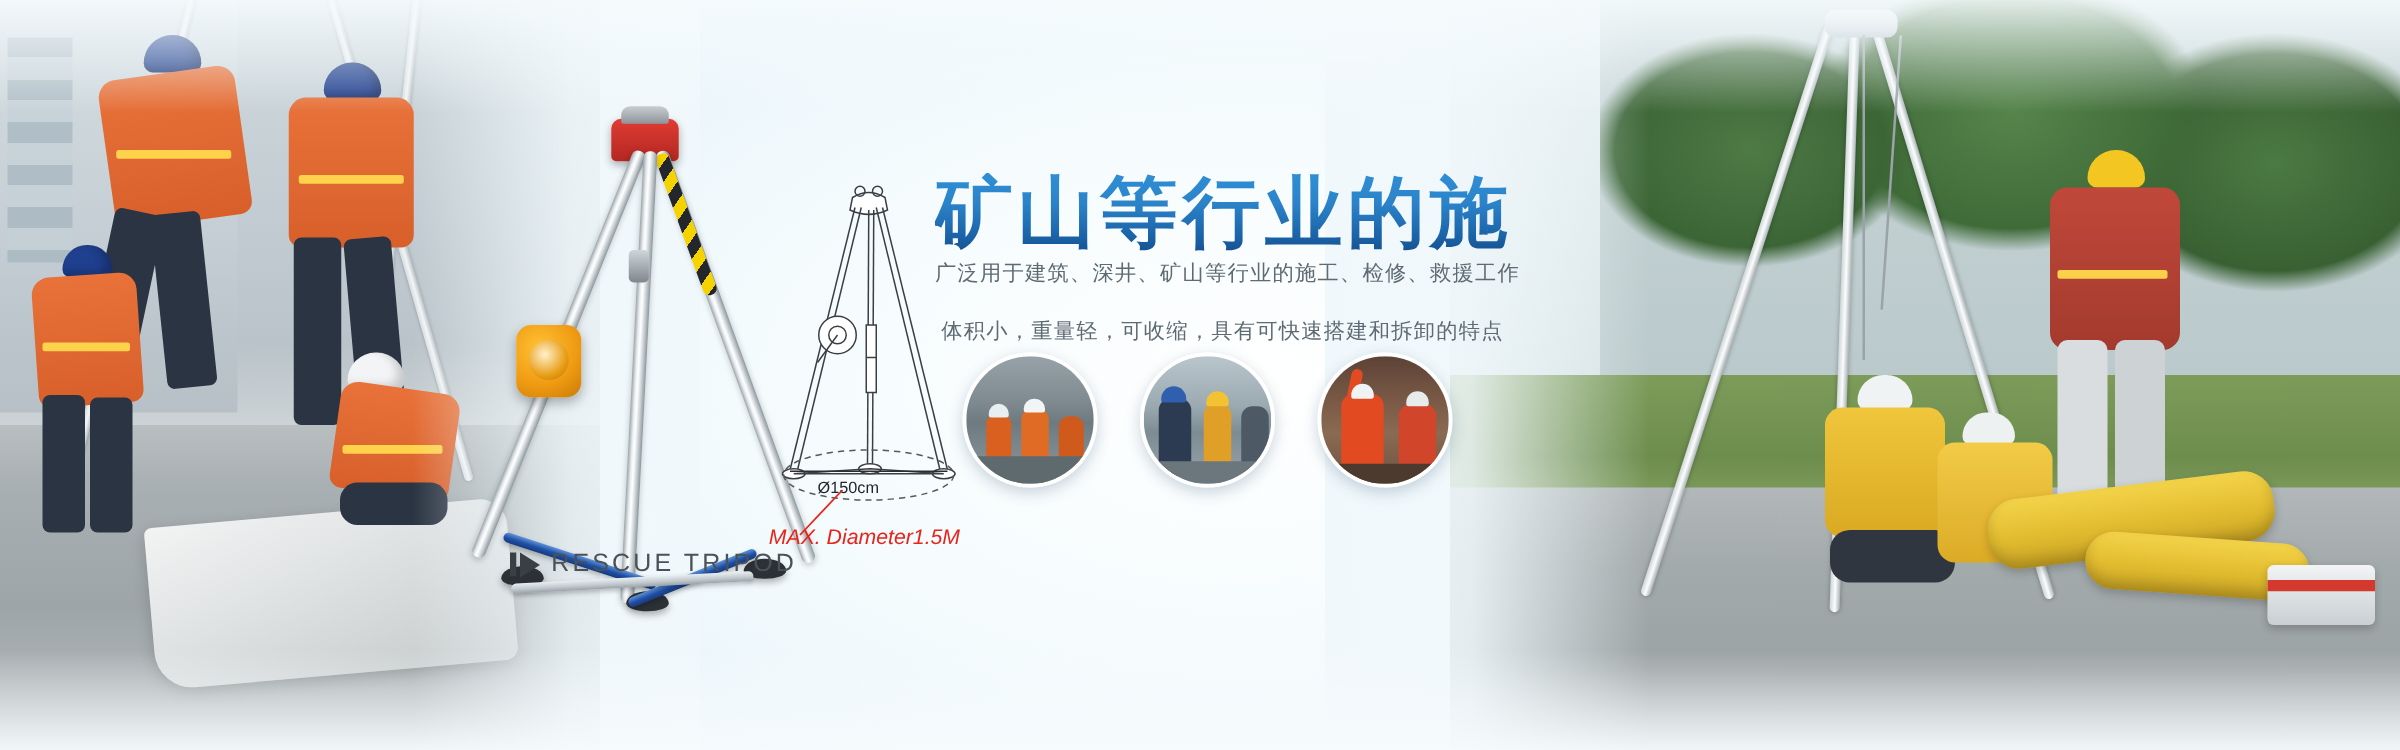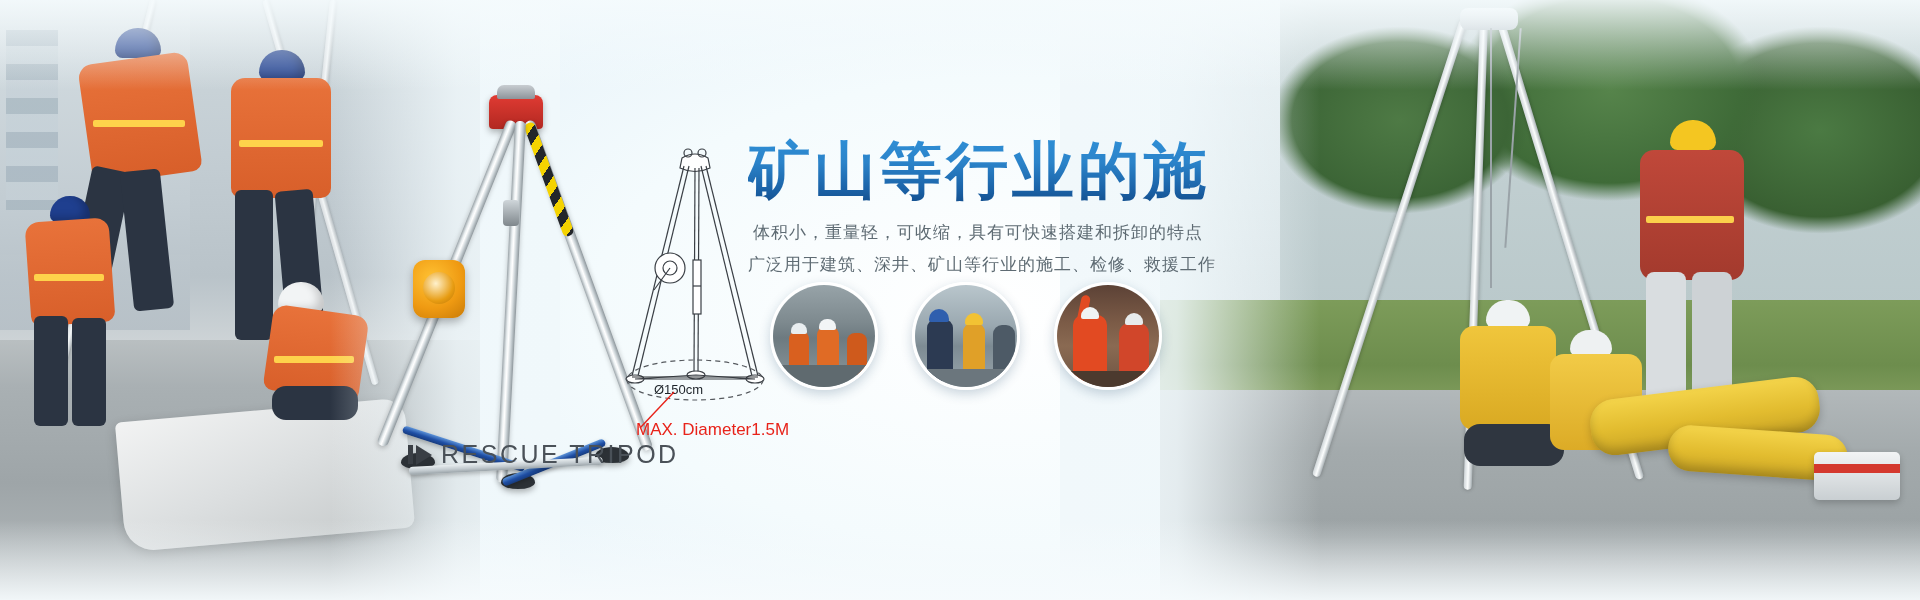--- a/index.html
+++ b/index.html
@@ -153,26 +153,26 @@
 
   
   .caption{
     position:absolute; left:408px; top:440px;
     display:flex; align-items:center; gap:9px;
   }
   .cap-icon{ display:flex; align-items:center; gap:3px; }
   .cap-bar{ width:5px; height:19px; background:#3a3f45; }
   .cap-tri{ width:0; height:0; border-left:16px solid #3a3f45;
     border-top:10px solid transparent; border-bottom:10px solid transparent; }
-  .cap-text{ font-size:25px; letter-spacing:2.5px; color:#4a5158; font-weight:400; }
+  .cap-text{ font-size:20px; letter-spacing:2.5px; color:#4a5158; font-weight:400; }
 
   .dim-label{ position:absolute; left:662px; top:384px; font-size:13px; color:#1d2329;
     font-family:"Liberation Sans",sans-serif; }
-  .max-label{ position:absolute; left:636px; top:420px; font-size:17px; color:#e8231a;
-    font-family:"Liberation Sans",sans-serif; white-space:nowrap; }
+  .max-label{ position:absolute; left:615px; top:420px; font-size:17px; color:#e8231a;
+    font-family:"Liberation Sans",sans-serif; white-space:nowrap;font-style:italic; }
 
   .watermark{ position:absolute; right:10px; bottom:4px; font-size:11px;
     color:rgba(90,110,125,.38); letter-spacing:.5px; }
 </style>
 </head>
 <body>
 
 <div class="banner">
 
   <div class="photo-left">
@@ -332,22 +332,22 @@
     <div class="dim-label" style="position:absolute; left:44px; top:242px;">Ø150cm</div>
     <svg width="170" height="60" style="position:absolute; left:0; top:250px;">
       <line x1="64" y1="2" x2="30" y2="38" stroke="#e8231a" stroke-width="1.4"></line>
     </svg>
   </div>
 
   <div class="max-label">MAX. Diameter1.5M</div>
 
   <div class="textblock">
     <div class="headline">矿山等行业的施工</div>
+    <div class="subline" style="margin-top:0">广泛用于建筑、深井、矿山等行业的施工、检修、救援工作</div>
     <div class="subline">体积小，重量轻，可收缩，具有可快速搭建和拆卸的特点</div>
-    <div class="subline" style="margin-top:0">广泛用于建筑、深井、矿山等行业的施工、检修、救援工作</div>
   </div>
 
   <div class="thumbs">
 
     <div class="thumb t1" style="left:0; top:0;">
       <div class="scene"></div>
       <div class="blob" style="left:16px; top:46px; width:20px; height:44px; background:#d9601f; border-radius:8px;"></div>
       <div class="blob" style="left:44px; top:42px; width:22px; height:48px; background:#e06b25; border-radius:8px;"></div>
       <div class="blob" style="left:74px; top:48px; width:20px; height:42px; background:#cf5a1c; border-radius:8px;"></div>
       <div style="position:absolute; left:18px; top:38px; width:16px; height:11px; background:#e9eef0; border-radius:8px 8px 2px 2px;"></div>

